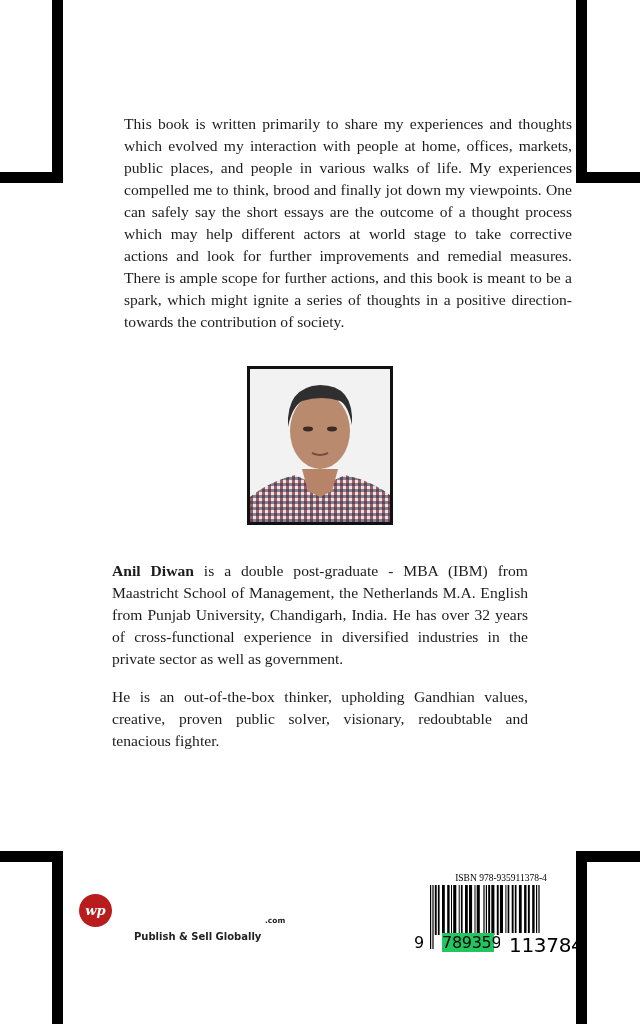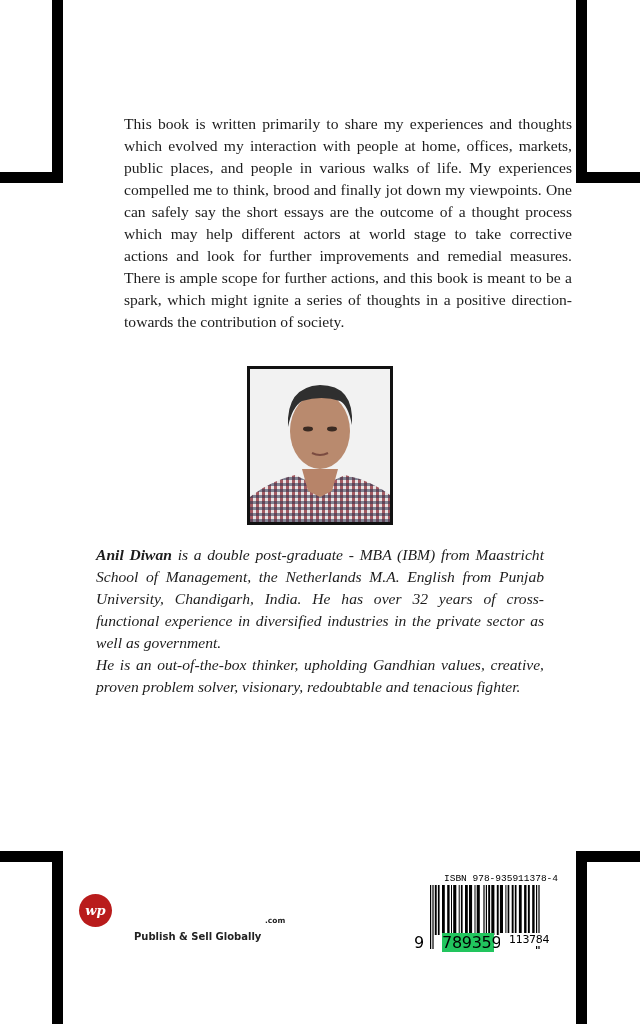--- a/index.html
+++ b/index.html
@@ -19,21 +19,21 @@
     #br-h { left: 576px; top: 851px; width: 64px; height: 11px; }
 
     .para {
       position: absolute; left: 96px; width: 448px;
       font-family: "Liberation Serif", "DejaVu Serif", serif;
       font-size: 15.6px; line-height: 22px; text-align: justify; text-align-last: left;
       color: #1c1c1c;
     }
     #blurb { top: 113px; margin-left: 28px; }
     #bio { top: 544px; }
-    #bio p { margin: 0; text-align: justify; font-style: italic; }
+    #bio p { margin: 16px; text-align: justify; }
     #bio b { font-weight: bold; }
 
     #photo-frame {
       position: absolute; left: 247px; top: 366px; width: 140px; height: 153px;
       border: 3px solid #111; background: #f3f3f3; overflow: hidden;
     }
     #photo-frame svg { display: block; }
 
     #publisher {
       position: absolute; left: 79px; top: 894px; width: 230px; height: 56px;
@@ -55,34 +55,34 @@
     #pub-tagline {
       position: absolute; left: 55px; top: 37px;
       font-family: "DejaVu Sans", sans-serif; font-weight: bold; font-size: 10px; color: #222;
     }
 
     #barcode {
       position: absolute; left: 408px; top: 873px; width: 160px; height: 90px;
     }
     #isbn-text {
       position: absolute; left: 28px; top: 0; width: 130px; text-align: center;
-      font-family: Liberation Mono, monospace; font-size: 9.5px; color: #000;
+      font-family: Liberation Serif, serif; font-size: 9.5px; color: #000;
     }
     #bars { position: absolute; left: 22px; top: 12px; }
     #barcode-lead {
       position: absolute; left: 6px; top: 60px;
       font-family: "DejaVu Sans", sans-serif; font-size: 16px; color: #000;
     }
     #barcode-g1 {
       position: absolute; left: 34px; top: 60px; width: 52px; background: #22c55e;
       font-family: "DejaVu Sans", sans-serif; font-size: 16px; color: #000; letter-spacing: -0.3px;
     }
     #barcode-g2 {
       position: absolute; left: 92px; top: 60px; width: 60px; background: #fff;
-      font-family: "DejaVu Sans", sans-serif; font-size: 11px; color: #000; letter-spacing: -0.3px; padding-left: 9px;
+      font-family: "DejaVu Sans", sans-serif; font-size: 20px; color: #000; letter-spacing: -0.3px; padding-left: 9px;
     }
   </style>
 </head>
 <body>
 
 <div class="bracket" id="tl-v"></div>
 <div class="bracket" id="tl-h"></div>
 <div class="bracket" id="tr-v"></div>
 <div class="bracket" id="tr-h"></div>
 <div class="bracket" id="bl-v"></div>
@@ -107,21 +107,21 @@
     <ellipse cx="70" cy="62" rx="30" ry="38" fill="#b98a6e"></ellipse>
     <path d="M38 58 Q36 18 70 16 Q104 16 102 56 Q98 36 90 32 Q72 26 52 32 Q42 38 38 58 Z" fill="#2f2f2f"></path>
     <ellipse cx="58" cy="60" rx="5" ry="2.4" fill="#3a2a22"></ellipse>
     <ellipse cx="82" cy="60" rx="5" ry="2.4" fill="#3a2a22"></ellipse>
     <path d="M62 84 Q70 88 78 84" stroke="#7b4b40" stroke-width="2" fill="none"></path>
   </svg>
 </div>
 
 <div class="para" id="bio">
   <p><b>Anil Diwan</b><span> is a double post-graduate - MBA (IBM) from Maastricht School of Management, the Netherlands M.A. English from Punjab University, Chandigarh, India. He has over 32 years of cross-functional experience in diversified industries in the private sector as well as government.</span></p>
-  <p>He is an out-of-the-box thinker, upholding Gandhian values, creative, proven problem solver, visionary, redoubtable and tenacious fighter.</p>
+  <p>He is an out-of-the-box thinker, upholding Gandhian values, creative, proven public solver, visionary, redoubtable and tenacious fighter.</p>
 </div>
 
 <div id="publisher">
   <div id="pub-badge">wp</div>
   <div id="pub-domain">.com</div>
   <div id="pub-tagline">Publish &amp; Sell Globally</div>
 </div>
 
 <div id="barcode">
   <div id="isbn-text">ISBN 978-935911378-4</div>

